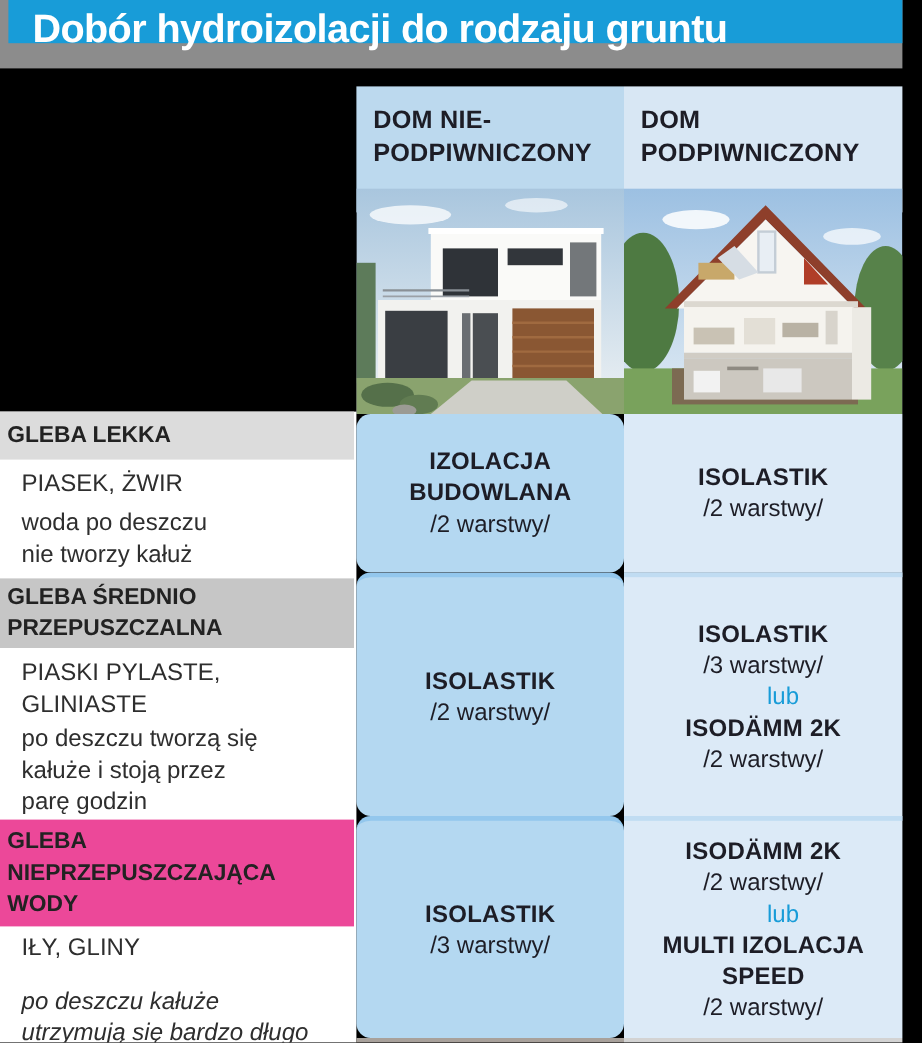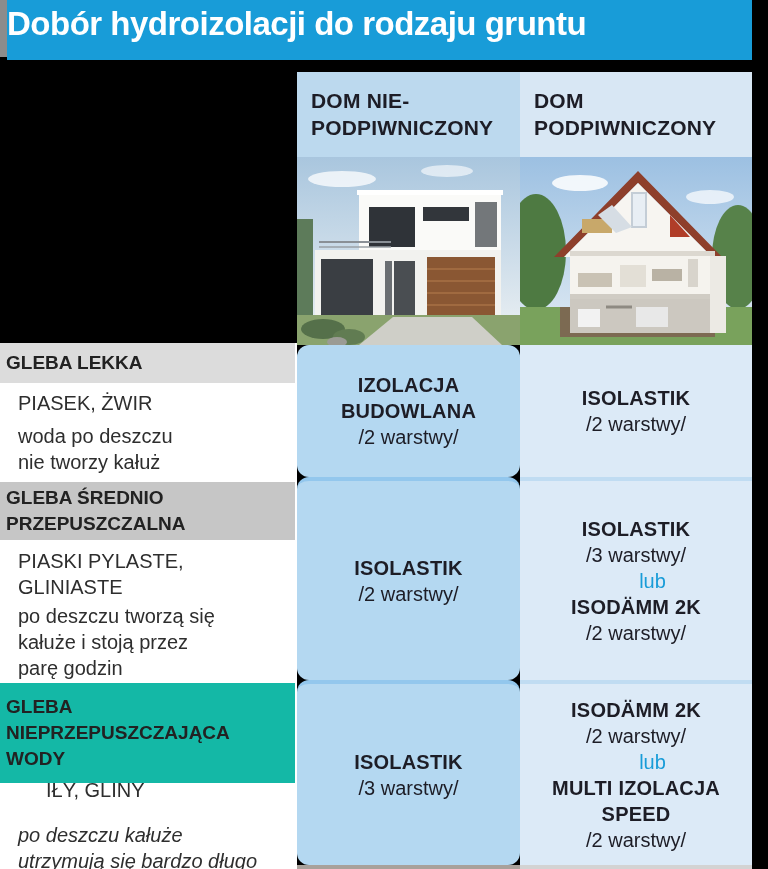--- a/index.html
+++ b/index.html
@@ -5,23 +5,23 @@
   html,body { margin:0; padding:0; background:#000; }
   .canvas {
     position:relative; width:768px; height:869px; overflow:hidden;
     background:#000; font-family:"Liberation Sans", sans-serif;
   }
   .pre { white-space:pre-line; }
 
   
   .title-frame { position:absolute; left:0; top:0; width:752px; height:57px; background:#8c8c8c; }
   .title-bar {
-    position:absolute; left:7px; top:0; width:745px; height:60px; background:#189cd8;
+    position:absolute; left:7px; top:0; width:745px; height:36px; background:#189cd8;
     color:#fff; font-weight:bold; font-size:33px; line-height:48px;
-    letter-spacing:-0.5px; box-sizing:border-box;
+    padding-left:20px; letter-spacing:-0.5px; box-sizing:border-box;
   }
 
   
   .col-header {
     position:absolute; top:72px; height:105px; box-sizing:border-box;
     padding:15px 0 0 14px; font-weight:bold; font-size:21px; line-height:27px;
     color:#1d1d26; letter-spacing:0.2px;
   }
   .col-header.c1 { left:297px; width:223px; background:#bcd9ee; }
   .col-header.c2 { left:520px; width:232px; background:#d8e7f4; }
@@ -52,28 +52,28 @@
 
   
   .left-panel { position:absolute; left:0; top:343px; width:297px; height:526px; background:#fff; }
   .soil-header {
     position:absolute; left:0; width:295px; box-sizing:border-box;
     padding-left:6px; display:flex; align-items:center;
     font-weight:bold; font-size:19px; line-height:26px; color:#222;
   }
   .soil-header.h1 { top:0;   height:40px; background:#dcdcdc; }
   .soil-header.h2 { top:139px; height:58px; background:#c6c6c6; }
-  .soil-header.h3 { top:340px; height:100px; background:#14b8a6; }
+  .soil-header.h3 { top:340px; height:89px; background:#ec4899; }
   .soil-text {
     position:absolute; left:18px; width:270px;
     font-size:20px; line-height:26px; color:#2e2e2e;
   }
   .t1 { top:47px; }  .d1 { top:80px; }
   .t2 { top:205px; } .d2 { top:260px; }
-  .t3 { top:434px;margin-left:28px; } .d3 { top:479px;font-style:italic; }
+  .t3 { top:434px; } .d3 { top:479px;font-style:italic; }
 </style>
 </head>
 <body>
 
 <div class="canvas">
 
   <div class="title-frame">
     <div class="title-bar">Dobór hydroizolacji do rodzaju gruntu</div>
   </div>
 

